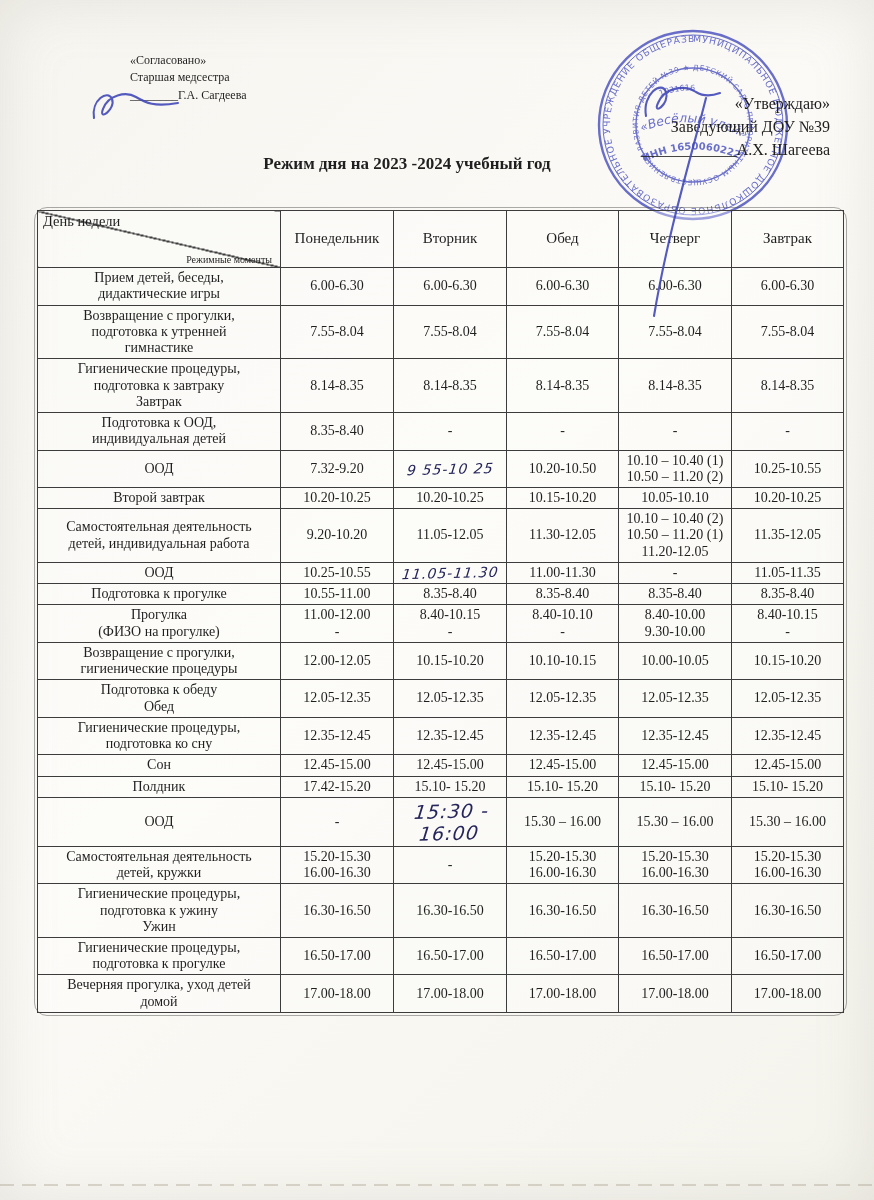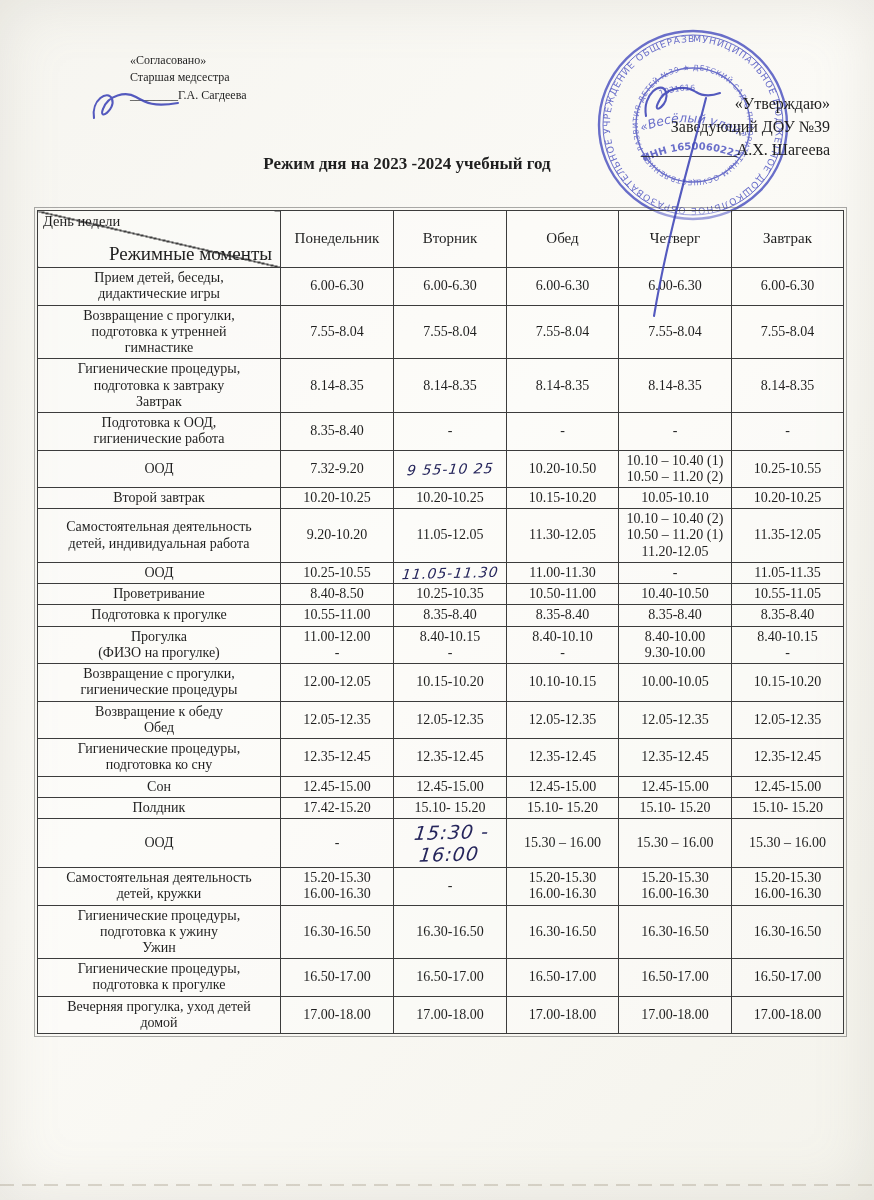--- a/index.html
+++ b/index.html
@@ -28,40 +28,41 @@
   
   .sig{position:absolute;z-index:4;pointer-events:none;}
   .sig path{stroke:#4148b8;stroke-width:2.1;fill:none;stroke-linecap:round;opacity:.9;}
   
   table.schedule{
     position:absolute;left:37px;top:210px;width:806px;
     border-collapse:collapse;table-layout:fixed;
     background:rgba(255,255,255,.35);
     outline:1px solid rgba(70,70,70,.45);outline-offset:2px;
     z-index:2;
+    border-radius:10px;
   }
   table.schedule th,table.schedule td{
     border:1.4px solid #3c3c3c;
     font-size:14px;line-height:1.16;
     text-align:center;vertical-align:middle;
     padding:2px 3px;
     white-space:pre-line;
     font-weight:normal;
   }
   table.schedule thead th{height:44px;font-size:15px;}
   th.corner{
     position:relative;
     background:linear-gradient(to top right,
       transparent calc(50% - 0.8px),
       #3c3c3c calc(50% - 0.8px),
       #3c3c3c calc(50% + 0.8px),
       transparent calc(50% + 0.8px));
   }
   th.corner .c-top{position:absolute;top:2px;left:5px;font-size:14.5px;}
-  th.corner .c-bot{position:absolute;bottom:2px;right:8px;font-size:19px;}
+  th.corner .c-bot{position:absolute;bottom:2px;right:8px;font-size:10px;}
   td.small{font-size:12px;line-height:1.2;}
   td.hw{
     font-family:"DejaVu Sans",sans-serif;
     font-style:italic;font-weight:bold;
     color:#26265c;font-size:16px;letter-spacing:1px;
     transform:skewX(-8deg) rotate(-1.5deg);
   }
   td.hw.big{font-size:19px;}
   .artifact-line{position:absolute;left:0;right:0;top:1184px;height:2px;background:repeating-linear-gradient(90deg,rgba(160,150,130,.35) 0 14px,transparent 14px 22px);}
 </style>
@@ -161,21 +162,21 @@
 подготовка к завтраку
 Завтрак</td>
         <td>8.14-8.35</td>
         <td>8.14-8.35</td>
         <td>8.14-8.35</td>
         <td>8.14-8.35</td>
         <td>8.14-8.35</td>
       </tr>
       <tr>
         <td>Подготовка к ООД,
-гигиенические работа</td>
+индивидуальная детей</td>
         <td>8.35-8.40</td>
         <td>-</td>
         <td>-</td>
         <td>-</td>
         <td>-</td>
       </tr>
       <tr>
         <td>ООД</td>
         <td>7.32-9.20</td>
         <td class="hw">9 55-10 25</td>
@@ -203,28 +204,20 @@
 11.20-12.05</td>
         <td>11.35-12.05</td>
       </tr>
       <tr>
         <td>ООД</td>
         <td>10.25-10.55</td>
         <td class="hw">11.05-11.30</td>
         <td>11.00-11.30</td>
         <td>-</td>
         <td>11.05-11.35</td>
-      </tr>
-      <tr>
-        <td>Проветривание</td>
-        <td>8.40-8.50</td>
-        <td>10.25-10.35</td>
-        <td>10.50-11.00</td>
-        <td>10.40-10.50</td>
-        <td>10.55-11.05</td>
       </tr>
       <tr>
         <td>Подготовка к прогулке</td>
         <td>10.55-11.00</td>
         <td>8.35-8.40</td>
         <td>8.35-8.40</td>
         <td>8.35-8.40</td>
         <td>8.35-8.40</td>
       </tr>
       <tr>
@@ -244,21 +237,21 @@
       <tr>
         <td>Возвращение с прогулки,
 гигиенические процедуры</td>
         <td>12.00-12.05</td>
         <td>10.15-10.20</td>
         <td>10.10-10.15</td>
         <td>10.00-10.05</td>
         <td>10.15-10.20</td>
       </tr>
       <tr>
-        <td>Возвращение к обеду
+        <td>Подготовка к обеду
 Обед</td>
         <td>12.05-12.35</td>
         <td>12.05-12.35</td>
         <td>12.05-12.35</td>
         <td>12.05-12.35</td>
         <td>12.05-12.35</td>
       </tr>
       <tr>
         <td>Гигиенические процедуры,
 подготовка ко сну</td>

